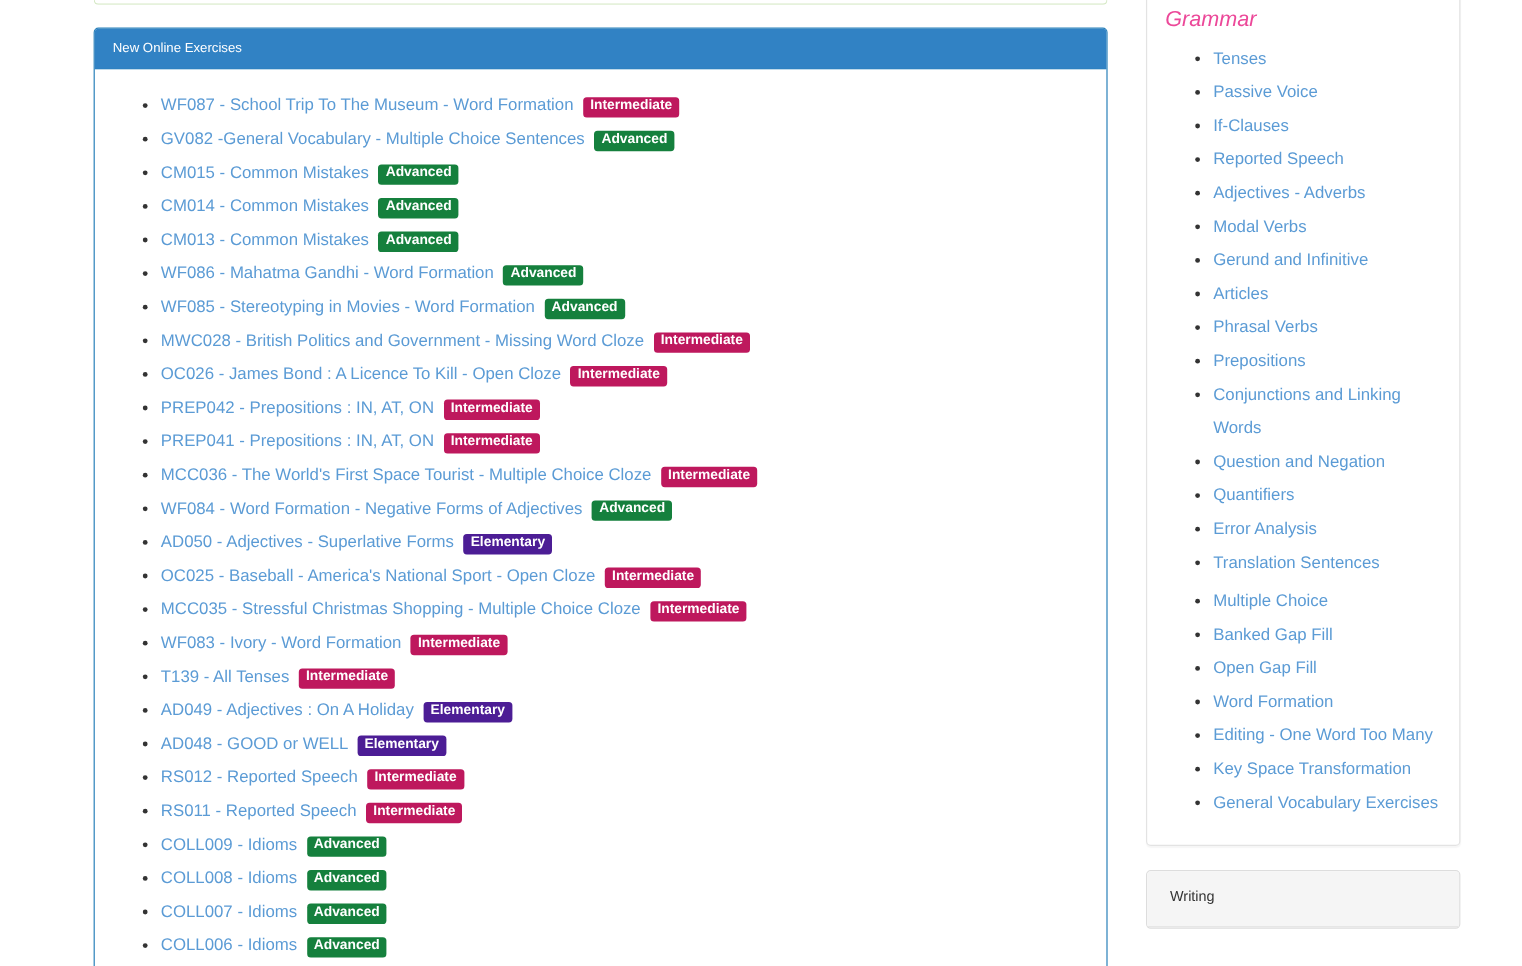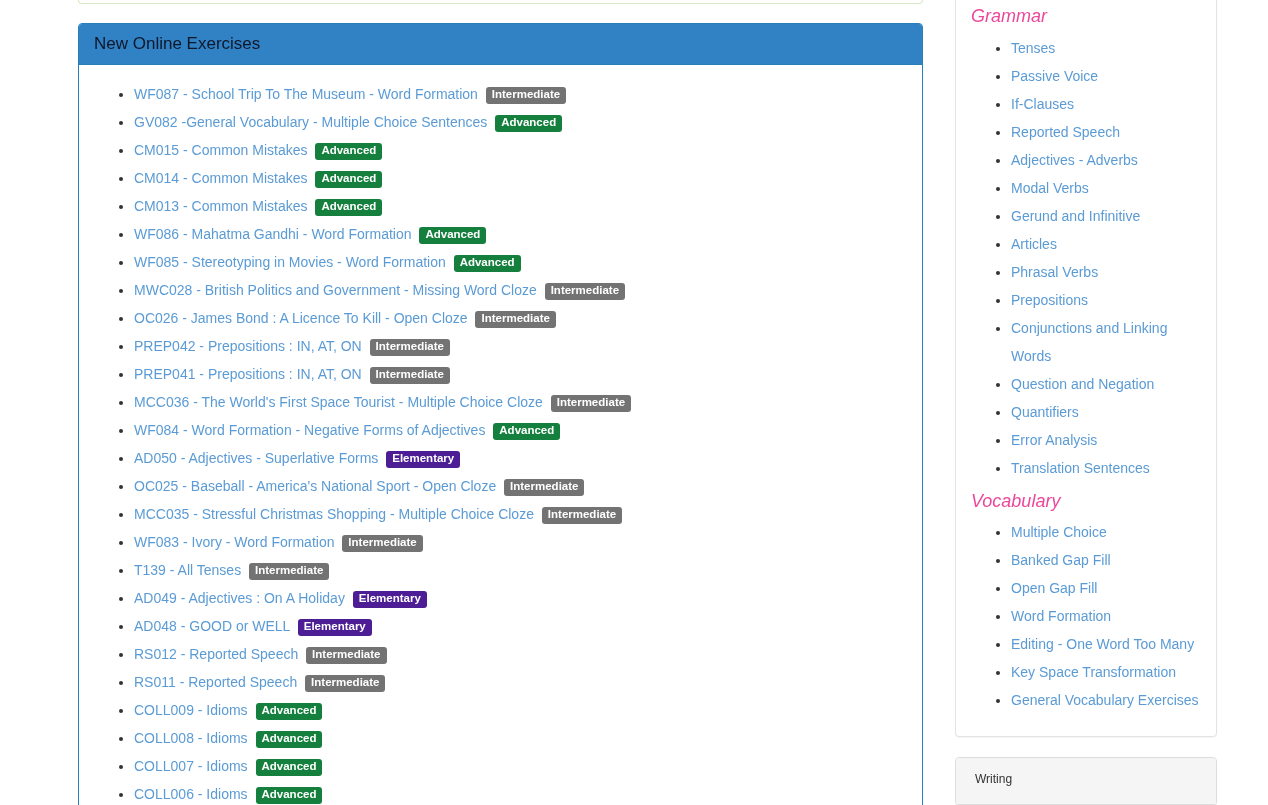--- a/index.html
+++ b/index.html
@@ -52,23 +52,23 @@
 
   .panel-primary > .panel-heading {
     background: #3182c4;
     border-bottom: 1px solid #2980b9;
     border-radius: 3px 3px 0 0;
     padding: 10px 15px;
   }
 
   .panel-title {
     margin: 0;
-    font-size: 17px;
+    font-size: 11px;
     font-weight: 400;
-    color: #0f172a;
+    color: #ffffff;
     line-height: 1.2;
   }
 
   .panel-body {
     padding: 15px;
     min-height: 745px;
   }
 
   ul.exercise-list {
     margin: 0;
@@ -96,21 +96,21 @@
     vertical-align: 1px;
     margin-left: 4px;
     padding: 2px 6px 3px 6px;
     border-radius: 3px;
     color: #ffffff;
     font-size: 11.5px;
     font-weight: bold;
     line-height: 1;
     white-space: nowrap;
   }
-  .lvl-intermediate { background: #737373; }
+  .lvl-intermediate { background: #be185d; }
   .lvl-advanced     { background: #15803d; }
   .lvl-elementary   { background: #4c1d95; }
 
   
   .side-col {
     position: absolute;
     left: 955px;
     top: -12px;
     width: 262px;
   }
@@ -232,21 +232,20 @@
               <li><a class="side-link" href="#">Gerund and Infinitive</a></li>
               <li><a class="side-link" href="#">Articles</a></li>
               <li><a class="side-link" href="#">Phrasal Verbs</a></li>
               <li><a class="side-link" href="#">Prepositions</a></li>
               <li><a class="side-link" href="#">Conjunctions and Linking Words</a></li>
               <li><a class="side-link" href="#">Question and Negation</a></li>
               <li><a class="side-link" href="#">Quantifiers</a></li>
               <li><a class="side-link" href="#">Error Analysis</a></li>
               <li><a class="side-link" href="#">Translation Sentences</a></li>
             </ul>
-            <h3 class="side-heading">Vocabulary</h3>
             <ul class="side-list">
               <li><a class="side-link" href="#">Multiple Choice</a></li>
               <li><a class="side-link" href="#">Banked Gap Fill</a></li>
               <li><a class="side-link" href="#">Open Gap Fill</a></li>
               <li><a class="side-link" href="#">Word Formation</a></li>
               <li><a class="side-link" href="#">Editing - One Word Too Many</a></li>
               <li><a class="side-link" href="#">Key Space Transformation</a></li>
               <li><a class="side-link" href="#">General Vocabulary Exercises</a></li>
             </ul>
           </div>

